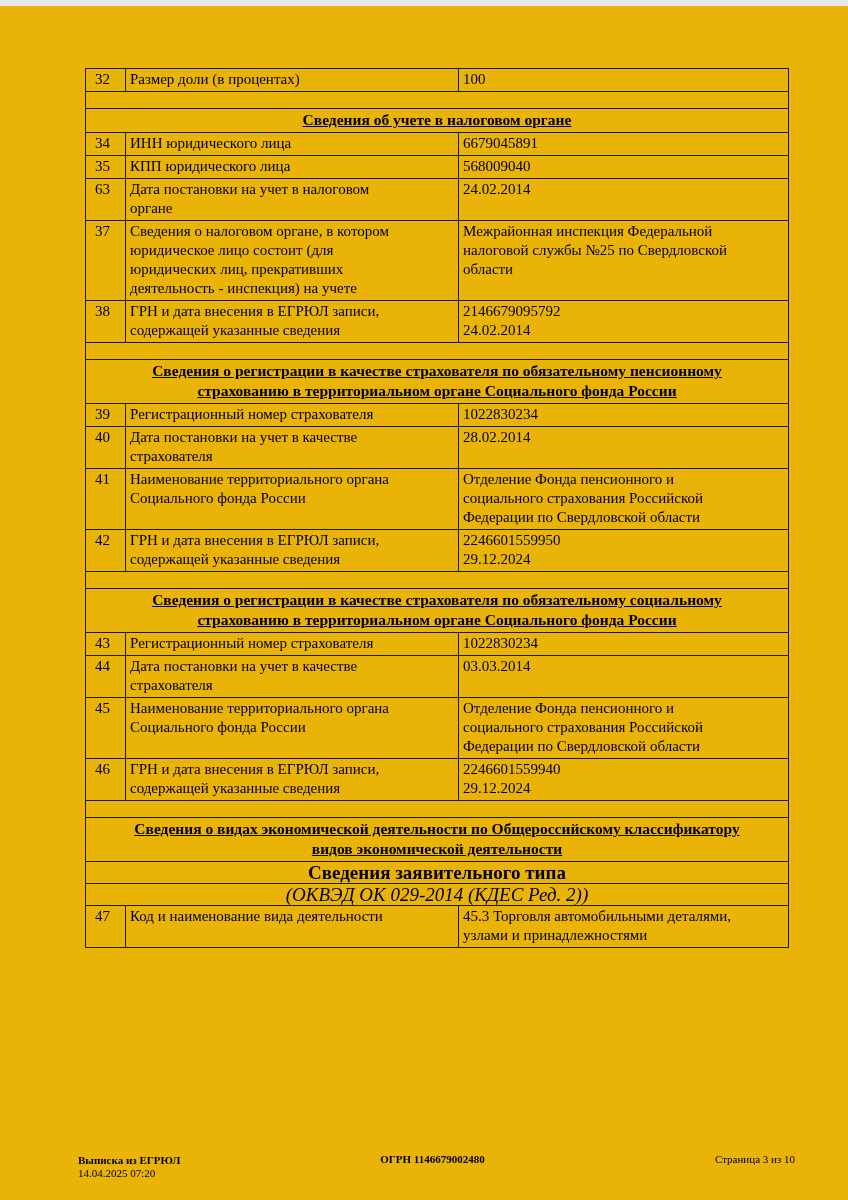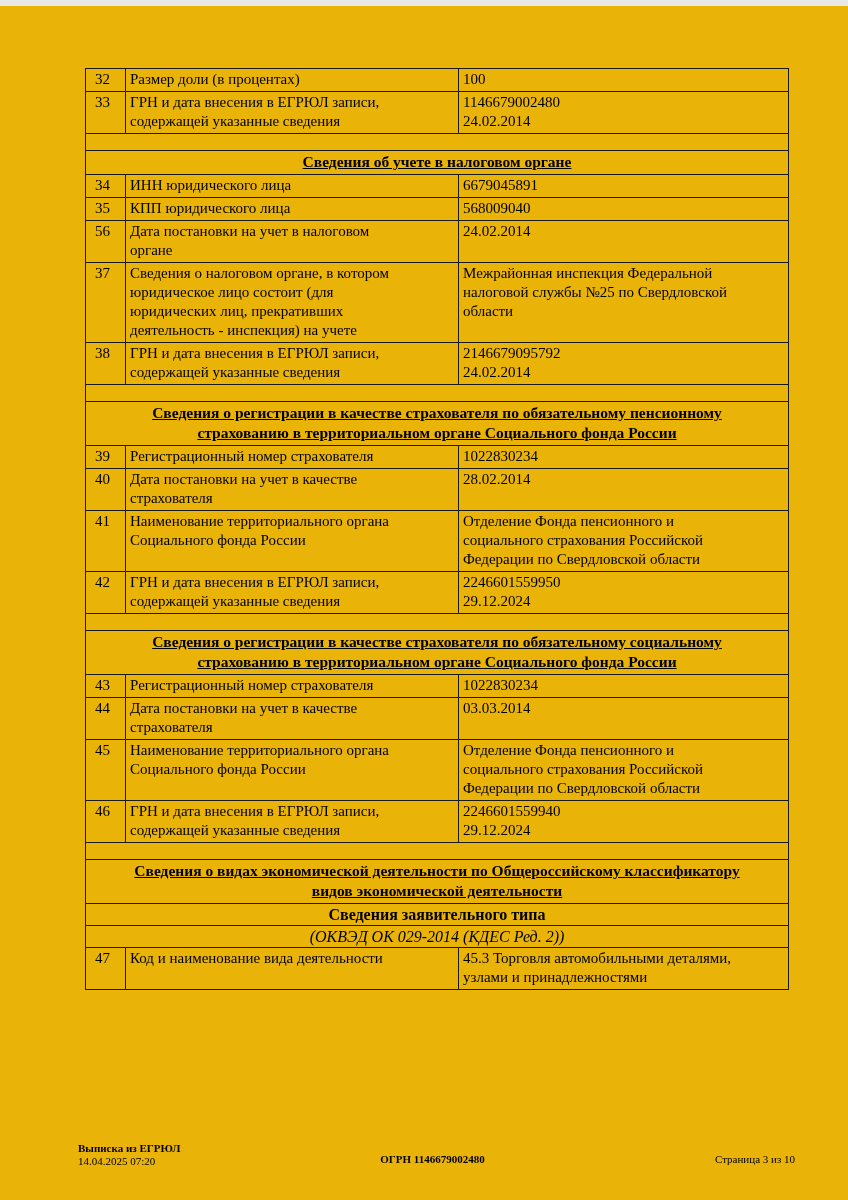--- a/index.html
+++ b/index.html
@@ -44,40 +44,40 @@
   .doc-table td.section-header {
     text-align: center;
     font-weight: bold;
     font-size: 15.5px;
     line-height: 20px;
     padding: 1px 2px 2px 2px;
     text-decoration: underline;
   }
   .doc-table td.sub-header {
     text-align: center;
-    font-size: 16px;
+    font-size: 19px;
     line-height: 19px;
     padding: 1px 2px 1px 2px;
   }
   .doc-table td.sub-bold { font-weight: bold; }
   .doc-table td.sub-bold-italic { font-weight: bold; font-style: italic; }
   .doc-table td.sub-italic { font-style: italic; }
   .doc-table td.spacer {
     height: 16px;
     padding: 0;
   }
   .footer {
     position: absolute;
     left: 78px;
     right: 53px;
     top: 1136px;
     font-size: 11px;
     line-height: 13px;
   }
-  .footer .f-left   { position: absolute; left: 0; top: 0; }
+  .footer .f-left   { position: absolute; left: 0; top: 12px; }
   .footer .f-left .f-title { font-weight: bold; }
   .footer .f-center { position: absolute; left: 0; right: 8px; top: 11px; text-align: center; font-weight: bold; }
   .footer .f-right  { position: absolute; right: 0; top: 11px; text-align: right; }
 </style>
 </head>
 <body>
 
 <div class="page">
 
   <table class="doc-table">
@@ -86,44 +86,37 @@
         <col class="c-label">
         <col class="c-value">
     </colgroup>
     <tbody id="table-body">
         <tr>
           <td class="num">32</td>
           <td>Размер доли (в процентах)</td>
           <td>100</td>
         </tr>
         <tr>
-          <td class="num">33</td>
-          <td>ГРН и дата внесения в ЕГРЮЛ записи,
-содержащей указанные сведения</td>
-          <td>1146679002480
-24.02.2014</td>
-        </tr>
-        <tr>
           <td class="spacer" colspan="3"></td>
         </tr>
         <tr>
           <td class="section-header" colspan="3">Сведения об учете в налоговом органе</td>
         </tr>
         <tr>
           <td class="num">34</td>
           <td>ИНН юридического лица</td>
           <td>6679045891</td>
         </tr>
         <tr>
           <td class="num">35</td>
           <td>КПП юридического лица</td>
           <td>568009040</td>
         </tr>
         <tr>
-          <td class="num">56</td>
+          <td class="num">63</td>
           <td>Дата постановки на учет в налоговом
 органе</td>
           <td>24.02.2014</td>
         </tr>
         <tr>
           <td class="num">37</td>
           <td>Сведения о налоговом органе, в котором
 юридическое лицо состоит (для
 юридических лиц, прекративших
 деятельность - инспекция) на учете</td>

